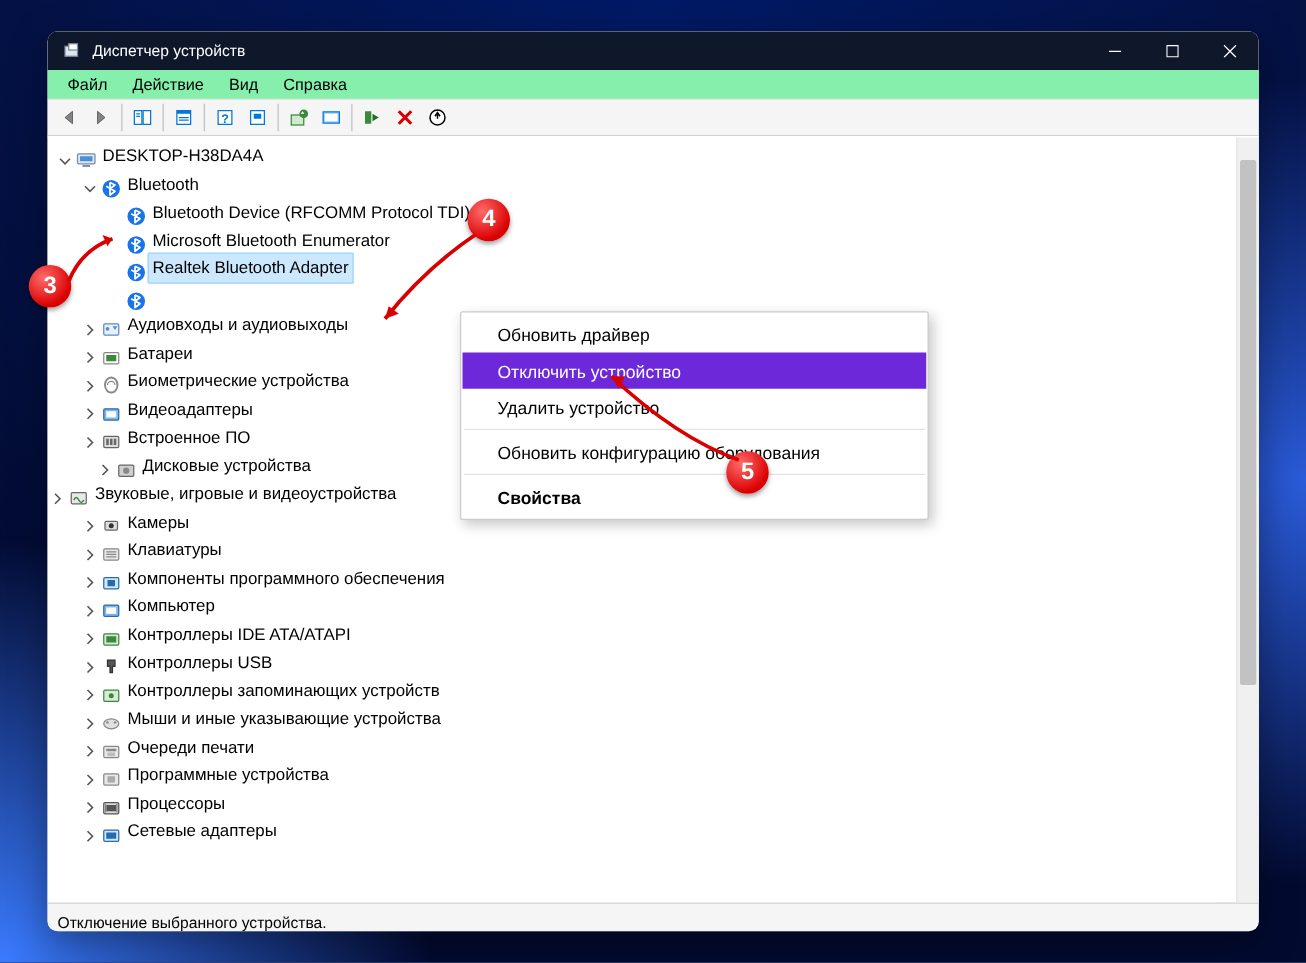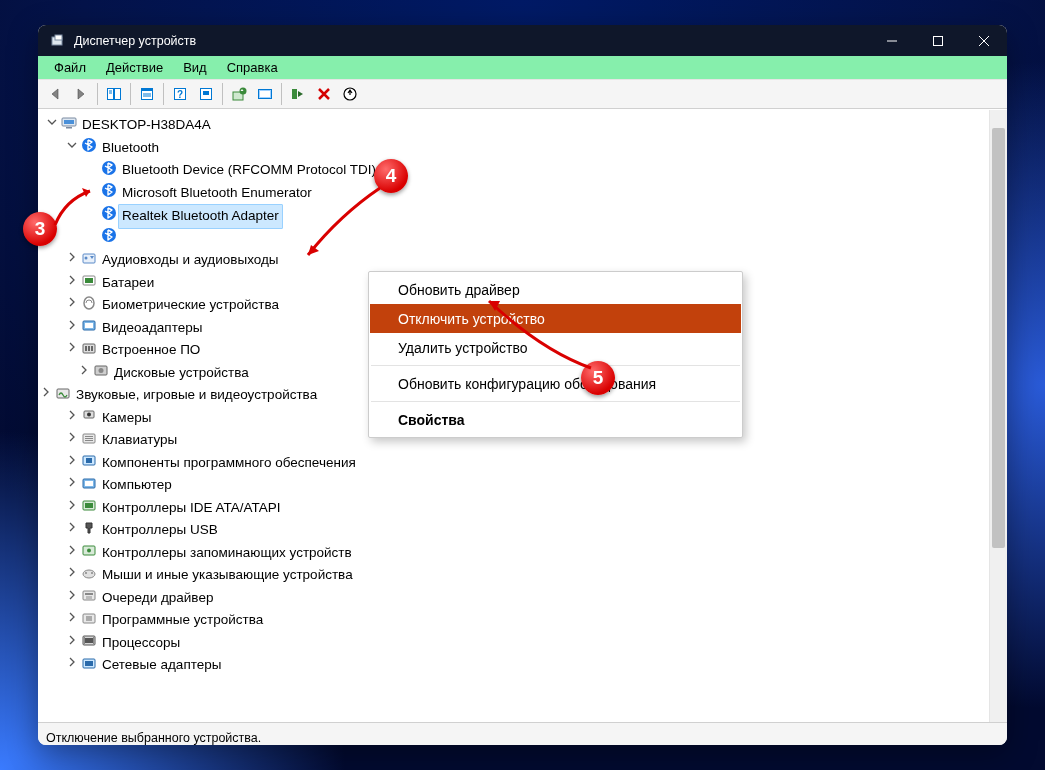--- a/index.html
+++ b/index.html
@@ -16,33 +16,33 @@
   .menubar{height:23px;border-bottom:1px solid #e5e5e5;display:flex;align-items:center;padding:0 6px;gap:0;font-size:13px;flex:none;background:#86efac}
   .menuitem{padding:2px 10px}
   
   .toolbar{height:28px;border-bottom:1px solid #d0d0d0;display:flex;align-items:center;padding:0 4px;gap:0;flex:none;background:#f5f5f5}
   .tbtn{width:24px;height:24px;display:flex;align-items:center;justify-content:center;margin:0 1px}
   .tsep{width:1px;height:22px;background:#c0c0c0;margin:0 3px}
   
   .content{flex:1;display:flex;min-height:0;background:#fff;border-top:1px solid #fff}
   .treewrap{flex:1;overflow:hidden;position:relative;padding:4px 0 0 0}
   .tree{font-size:13.5px;color:#000;line-height:22.5px}
-  .row{display:flex;align-items:flex-start;white-space:nowrap;height:22.5px}
+  .row{display:flex;align-items:flex-end;white-space:nowrap;height:22.5px}
   .tw{width:16px;height:16px;display:inline-flex;align-items:center;justify-content:center;margin-right:0;color:#5a5a5a}
   .ic{width:17px;height:17px;display:inline-flex;align-items:center;justify-content:center;margin-right:5px}
   .sel{background:#cce8ff;border:1px solid #99d1ff;border-radius:1px;padding:0 3px;margin-left:-4px}
   
   .sbar{width:17px;background:#f0f0f0;border-left:1px solid #e5e5e5;position:relative}
   .sthumb{position:absolute;left:2px;right:2px;top:18px;height:420px;background:#c2c2c2;border-radius:2px}
   
   .status{height:22px;border-top:1px solid #d0d0d0;background:#f5f5f5;font-size:12.5px;display:flex;align-items:flex-end;padding:0 8px;flex:none;color:#000}
   
-  .ctx{position:absolute;left:330px;top:246px;width:371px;background:#fff;border:1px solid #cccccc;box-shadow:3px 4px 10px rgba(0,0,0,.22);border-radius:2px;padding:3px 1px;font-size:14px}
+  .ctx{position:absolute;left:330px;top:224px;width:371px;background:#fff;border:1px solid #cccccc;box-shadow:3px 4px 10px rgba(0,0,0,.22);border-radius:2px;padding:3px 1px;font-size:14px}
   .ctxitem{height:29px;display:flex;align-items:center;padding:0 28px;color:#000}
-  .ctxitem.hi{background:#c2410c;color:#fff}
+  .ctxitem.hi{background:#6d28d9;color:#fff}
   .ctxitem.bold{font-weight:700}
   .ctxsep{height:1px;background:#e3e3e3;margin:3px 1px}
   
   .callout{position:absolute;width:34px;height:34px;border-radius:50%;background:radial-gradient(circle at 35% 30%,#ff6b6b,#d90000 70%);color:#fff;font-weight:700;font-size:19px;display:flex;align-items:center;justify-content:center;box-shadow:0 2px 4px rgba(0,0,0,.4)}
   .arrow{position:absolute;pointer-events:none}
   
   .fade{position:absolute;left:0;right:17px;bottom:0;height:26px;background:linear-gradient(transparent,#fff)}
 </style>
 </head>
 <body>
@@ -448,21 +448,21 @@
                 <path d="M3 1 L7 5 L3 9" fill="none" stroke="#555" stroke-width="1.3"></path>
               </svg>
             </span>
             <span class="ic">
               <svg width="16" height="16" viewBox="0 0 16 16">
                 <rect x="2" y="4" width="12" height="9" rx="1" fill="#e8e8e8" stroke="#888"></rect>
                 <rect x="4" y="6" width="8" height="2" fill="#888"></rect>
                 <rect x="5" y="9" width="6" height="3" fill="#bbb"></rect>
               </svg>
             </span>
-            <span>Очереди драйвер</span>
+            <span>Очереди печати</span>
           </div>
           <div class="row" style="padding-left:26px">
             <span class="tw">
               <svg width="10" height="10" viewBox="0 0 10 10">
                 <path d="M3 1 L7 5 L3 9" fill="none" stroke="#555" stroke-width="1.3"></path>
               </svg>
             </span>
             <span class="ic">
               <svg width="16" height="16" viewBox="0 0 16 16">
                 <rect x="2" y="4" width="12" height="9" rx="1" fill="#e8e8e8" stroke="#888"></rect>

